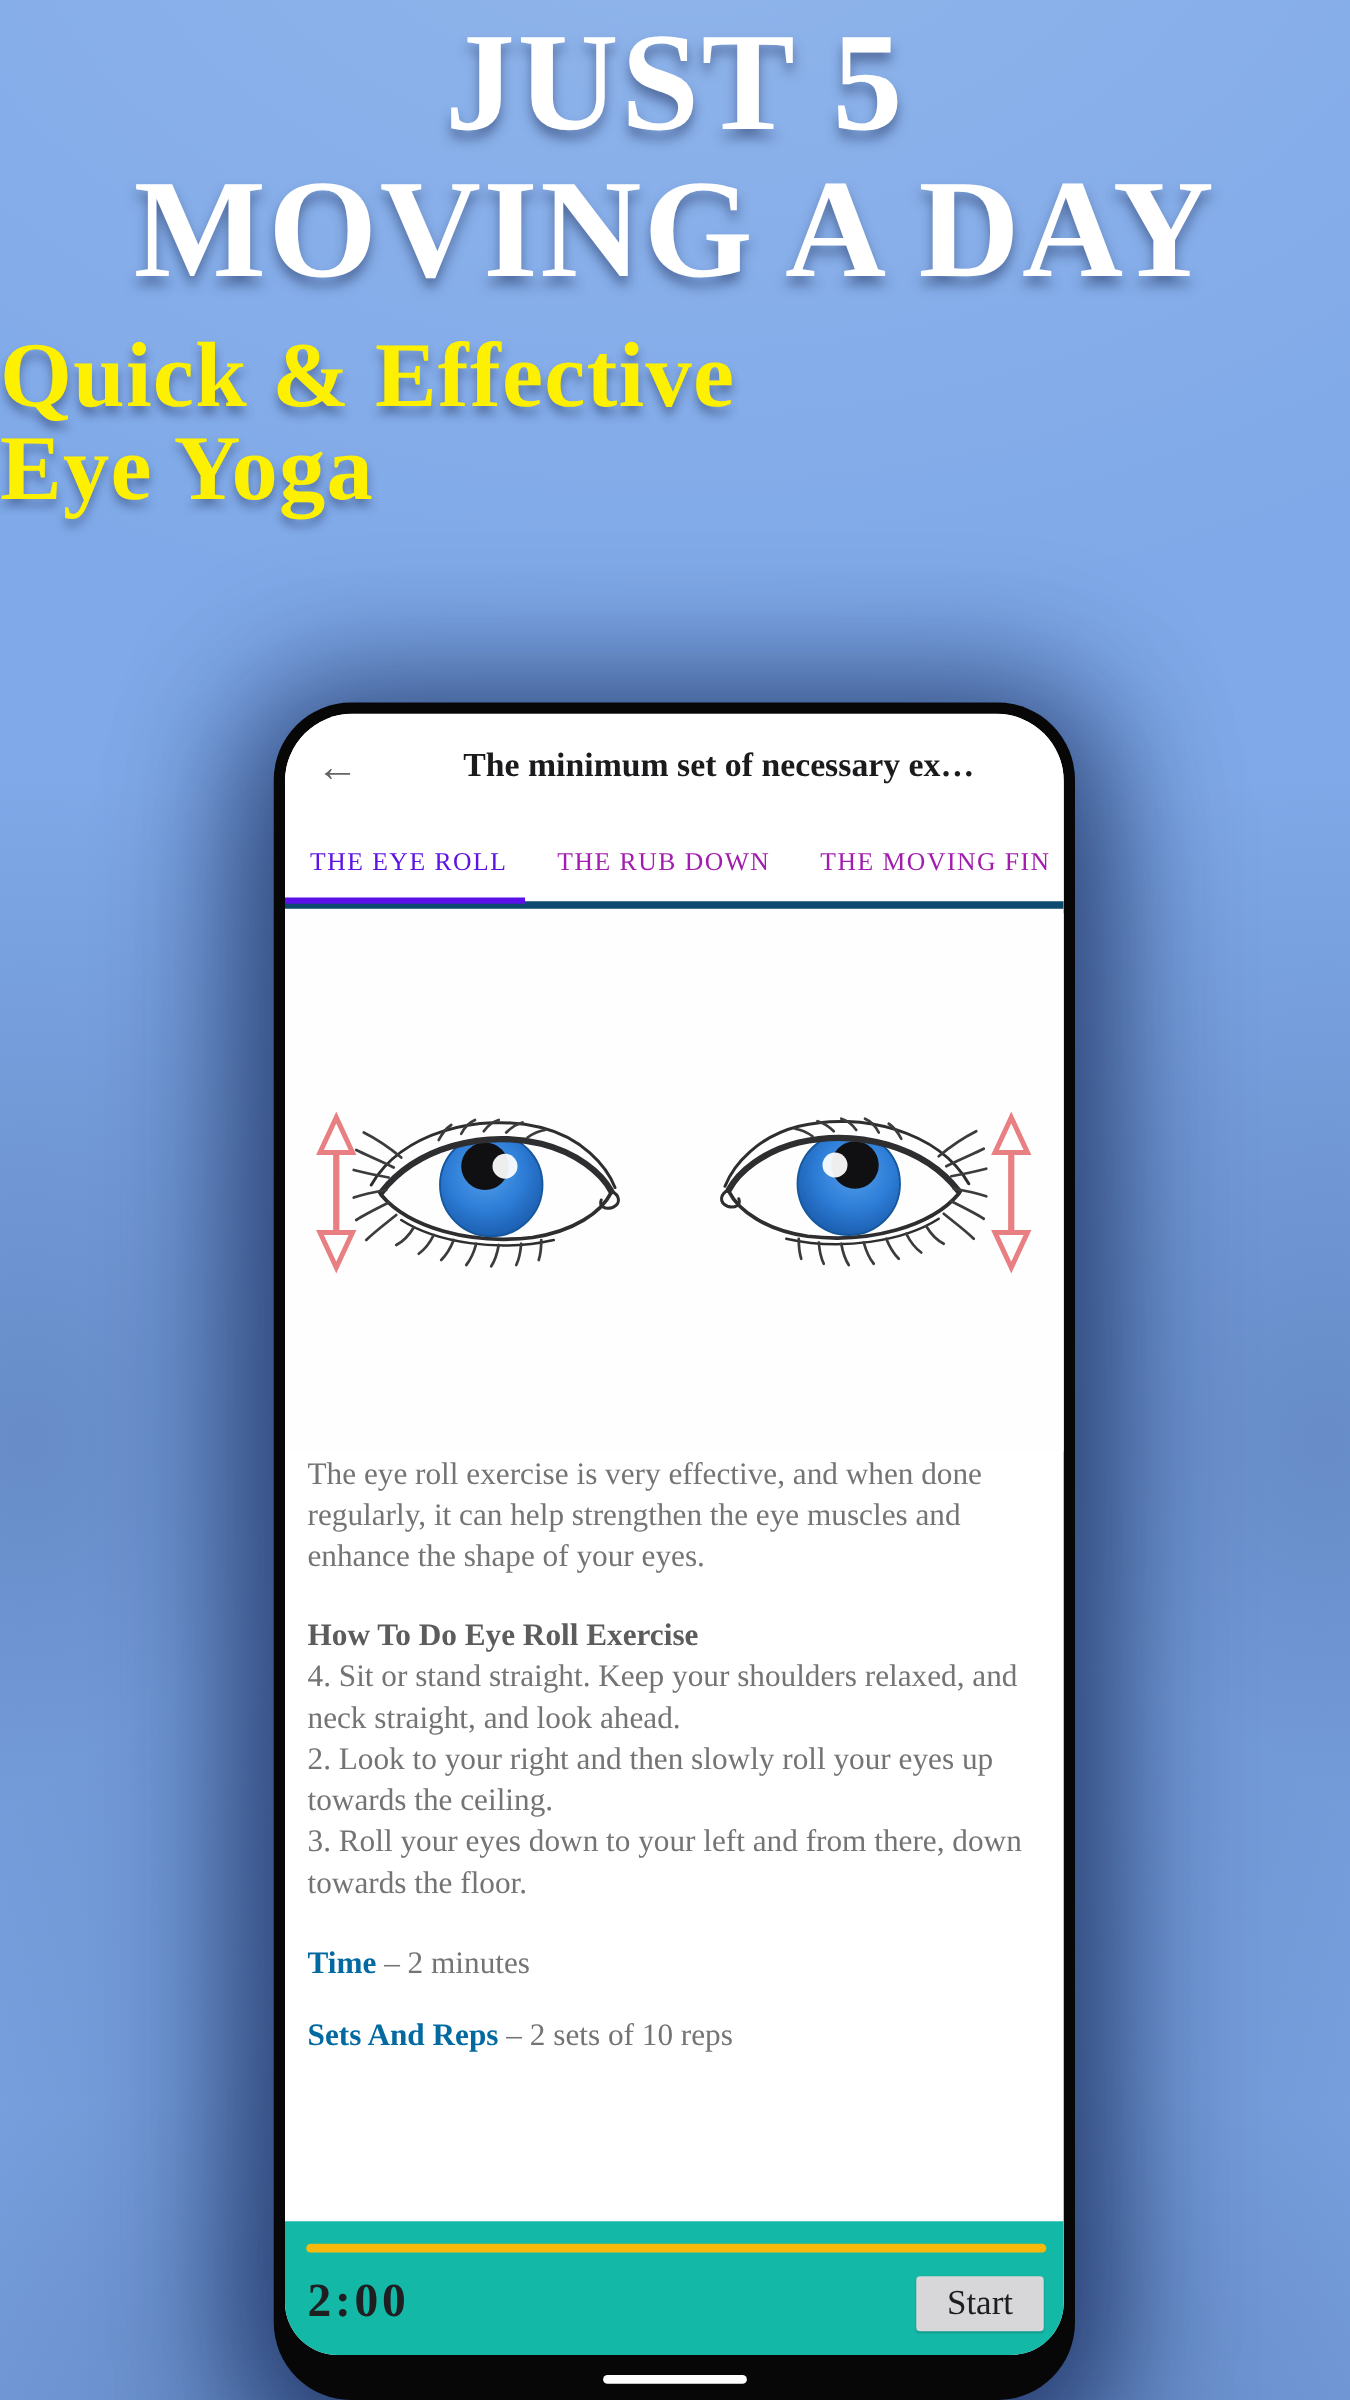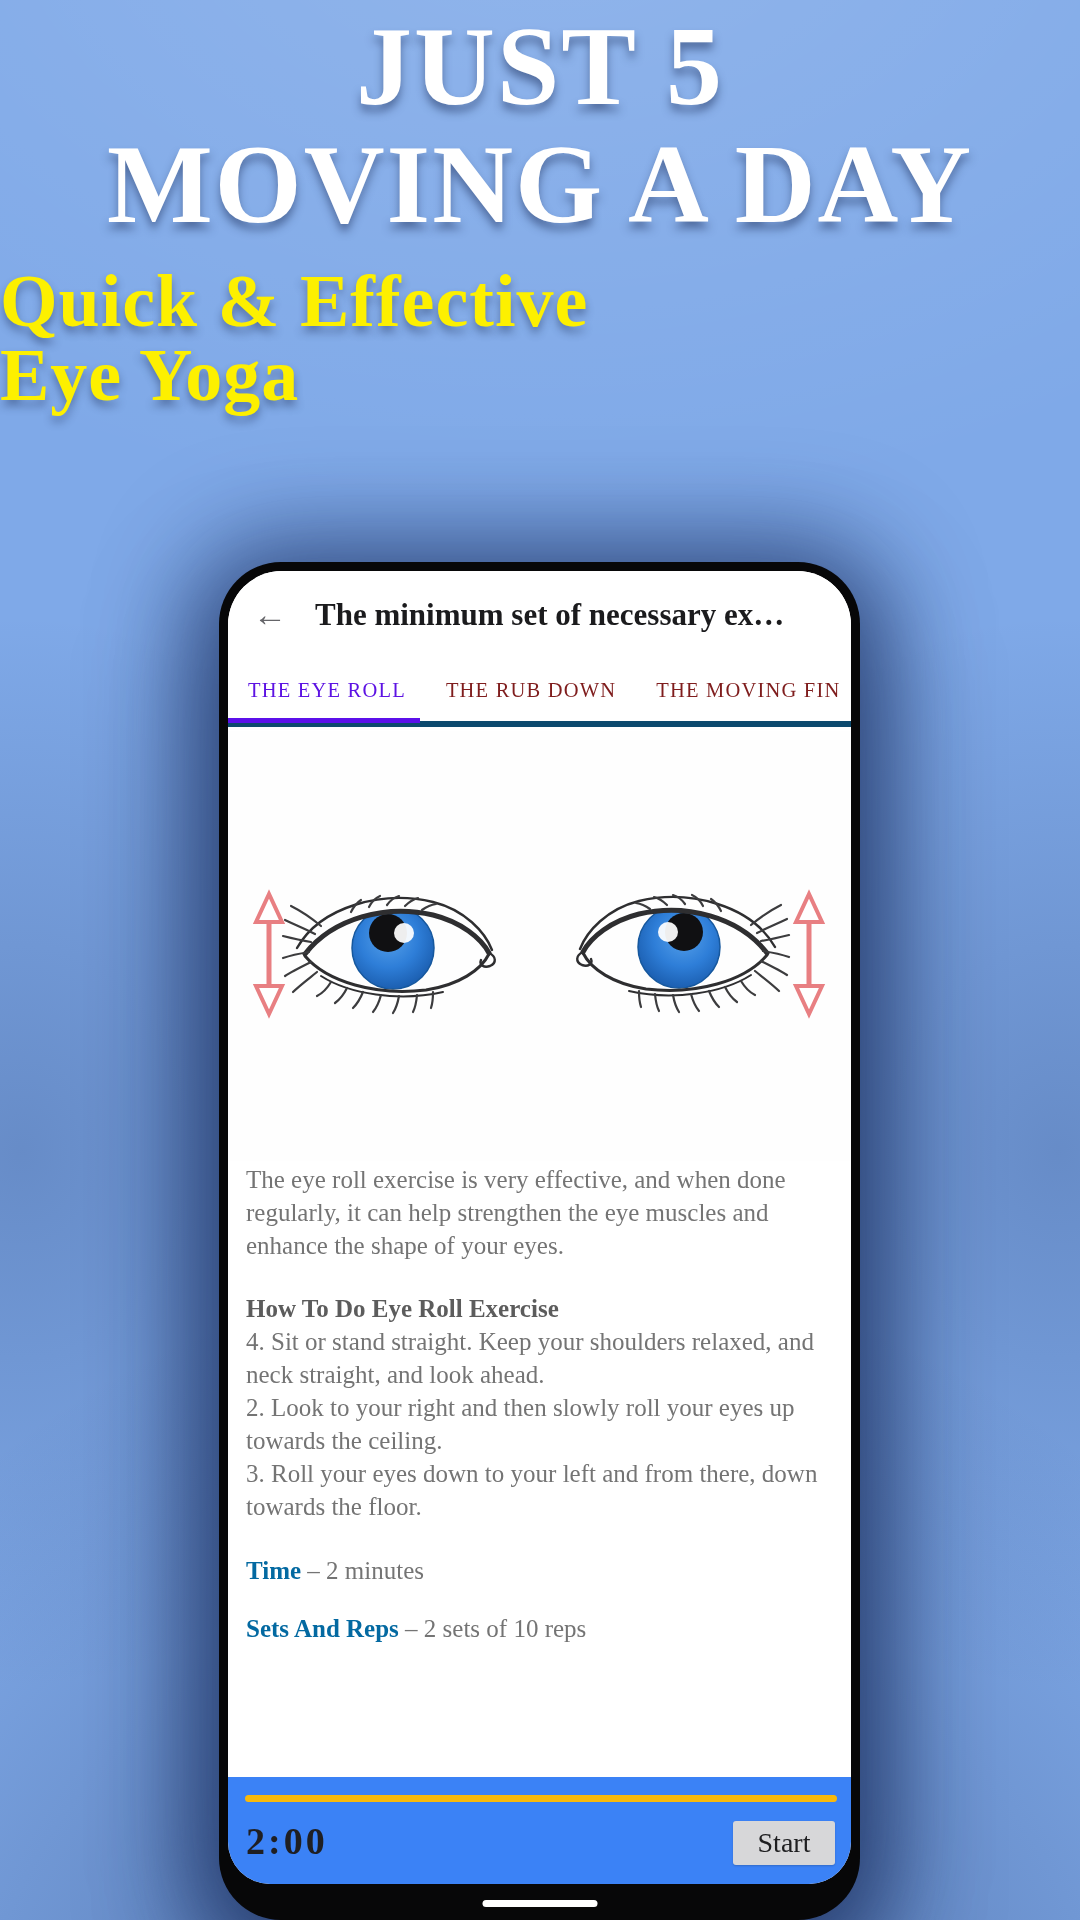--- a/index.html
+++ b/index.html
@@ -39,30 +39,30 @@
     width:115px;height:7px;border-radius:4px;background:#ffffff;
   }
   
   .app-header{position:absolute;top:0;left:0;width:100%;height:88px;background:#fff;}
   .back-btn{
     position:absolute;left:20px;top:22px;width:44px;height:44px;border:none;background:none;
     font-size:34px;line-height:44px;color:#656569;padding:0;cursor:pointer;font-family:inherit;
   }
   .app-title{
     position:absolute;left:87px;top:26px;width:520px;margin:0;
-    font-size:31px;font-weight:700;color:#1b1b1d;white-space:nowrap;overflow:hidden;
+    font-size:27px;font-weight:700;color:#1b1b1d;white-space:nowrap;overflow:hidden;text-align:center;
   }
   
   .tabbar{
     position:absolute;top:88px;left:0;width:100%;height:68px;display:flex;
     border-bottom:6px solid #0c4a6e;box-sizing:border-box;background:#fff;
   }
   .tab{
     position:relative;display:flex;align-items:center;padding:0 20px;
-    font-size:20.5px;font-weight:500;letter-spacing:1.2px;color:#7f1d1d;
+    font-size:20.5px;font-weight:500;letter-spacing:1.2px;color:#a21caf;
     white-space:nowrap;cursor:pointer;
   }
   .tab.active{color:#5d13e3;}
   .tab.active::after{
     content:"";position:absolute;left:0;right:6px;bottom:-2px;height:5px;background:#5c10ea;
   }
   
   .figure{position:absolute;top:160px;left:0;width:623px;height:430px;background:#fefefe;}
   .figure svg{position:absolute;top:158px;left:1px;}
   
@@ -71,21 +71,21 @@
     font-size:25px;line-height:33px;color:#747474;
   }
   .body-text p{margin:0;}
   .intro{margin-bottom:30px !important;}
   .howto{margin:0 0 29px 0;font-size:25px;font-weight:700;color:#5c5c5c;}
   .facts{margin-top:31px !important;}
   .facts + .facts{margin-top:25px !important;}
   .facts b{color:#0369a1;}
   
   .app-footer{
-    position:absolute;left:0;bottom:0;width:100%;height:107px;background:#3b82f6;
+    position:absolute;left:0;bottom:0;width:100%;height:107px;background:#14b8a6;
   }
   .progress{
     position:absolute;top:18px;left:17px;width:592px;height:7px;border-radius:4px;background:#f8b90c;
   }
   .timer{
     position:absolute;left:18px;top:42px;font-size:38px;font-weight:700;
     letter-spacing:3px;color:#1f1f22;
   }
   .start-btn{
     position:absolute;right:16px;top:44px;width:102px;height:44px;border:none;border-radius:3px;

